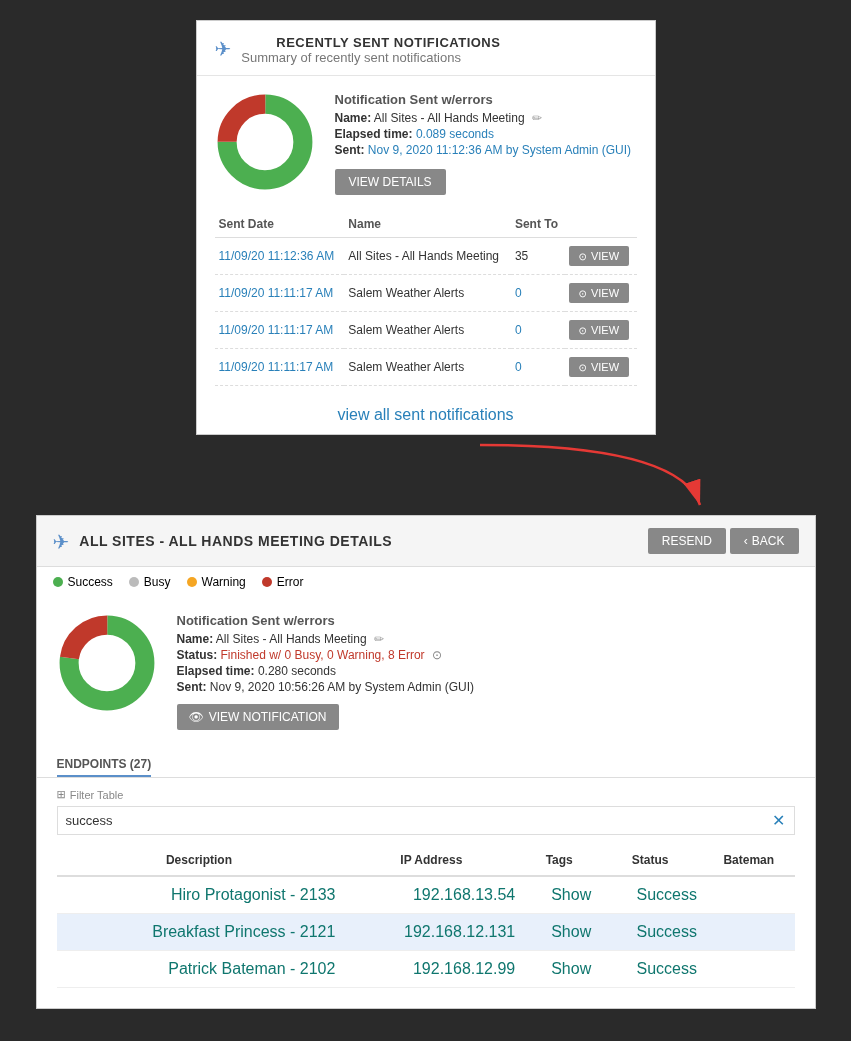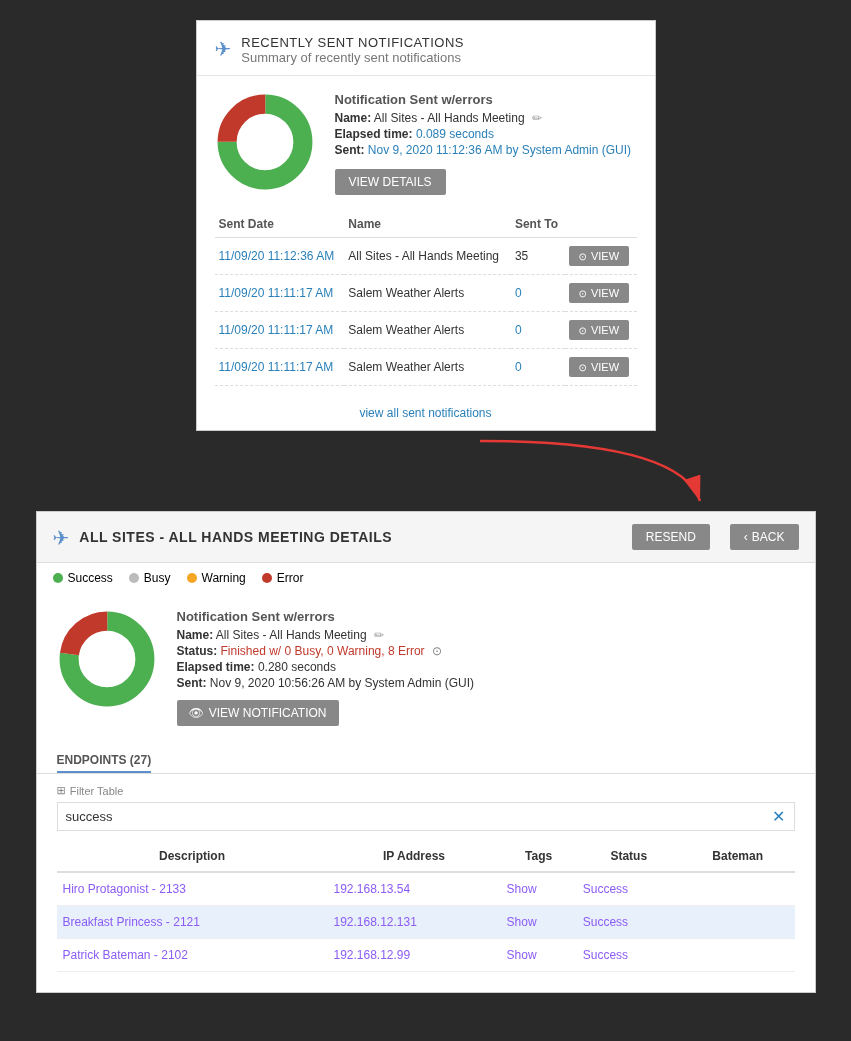--- a/index.html
+++ b/index.html
@@ -31,23 +31,24 @@
       align-items: flex-start;
       gap: 10px;
     }
     .send-icon {
       color: #5b8fc9;
       font-size: 20px;
       margin-top: 2px;
     }
     .top-panel-header-text h2 {
       font-size: 13px;
-      font-weight: normal;
+      font-weight: bold;
       color: #333;
       letter-spacing: 0.5px;
+      margin-left: 35px;
     }
     .top-panel-header-text p {
       font-size: 13px;
       color: #777;
     }
 
     
     .notification-summary {
       padding: 16px 18px;
       display: flex;
@@ -134,21 +135,21 @@
       border-radius: 2px;
       display: flex;
       align-items: center;
       gap: 4px;
       white-space: nowrap;
     }
     .view-all-link {
       display: block;
       text-align: center;
       color: #2980b9;
-      font-size: 12px;
+      font-size: 16px;
       padding: 10px;
       text-decoration: none;
       cursor: pointer;
     }
 
     
     .bottom-panel {
       background: #fff;
       border: 1px solid #ccc;
       width: 780px;
@@ -168,21 +169,21 @@
       gap: 10px;
     }
     .bottom-panel-title h2 {
       font-size: 14px;
       font-weight: bold;
       color: #333;
       letter-spacing: 0.5px;
     }
     .bottom-panel-actions {
       display: flex;
-      gap: 20px;
+      gap: 4px;
     }
     .resend-btn {
       background: #888;
       color: #fff;
       border: none;
       padding: 6px 14px;
       font-size: 12px;
       cursor: pointer;
       border-radius: 2px;
     }
@@ -312,25 +313,26 @@
     }
     .endpoints-table th {
       font-size: 12px;
       font-weight: bold;
       color: #333;
       text-align: center;
       padding: 8px 6px;
       border-bottom: 2px solid #ddd;
     }
     .endpoints-table td {
-      font-size: 12px;
-      color: #8b5cf6;
+      font-size: 16px;
+      color: #0f766e;
       padding: 9px 6px;
       border-bottom: 1px solid #eee;
       vertical-align: middle;
+      text-align: right;
     }
     .endpoints-table tr.highlighted {
       background: #e8f0fb;
     }
     .show-tag {
       color: #aaa;
       font-size: 12px;
       cursor: pointer;
     }
     .status-success {

